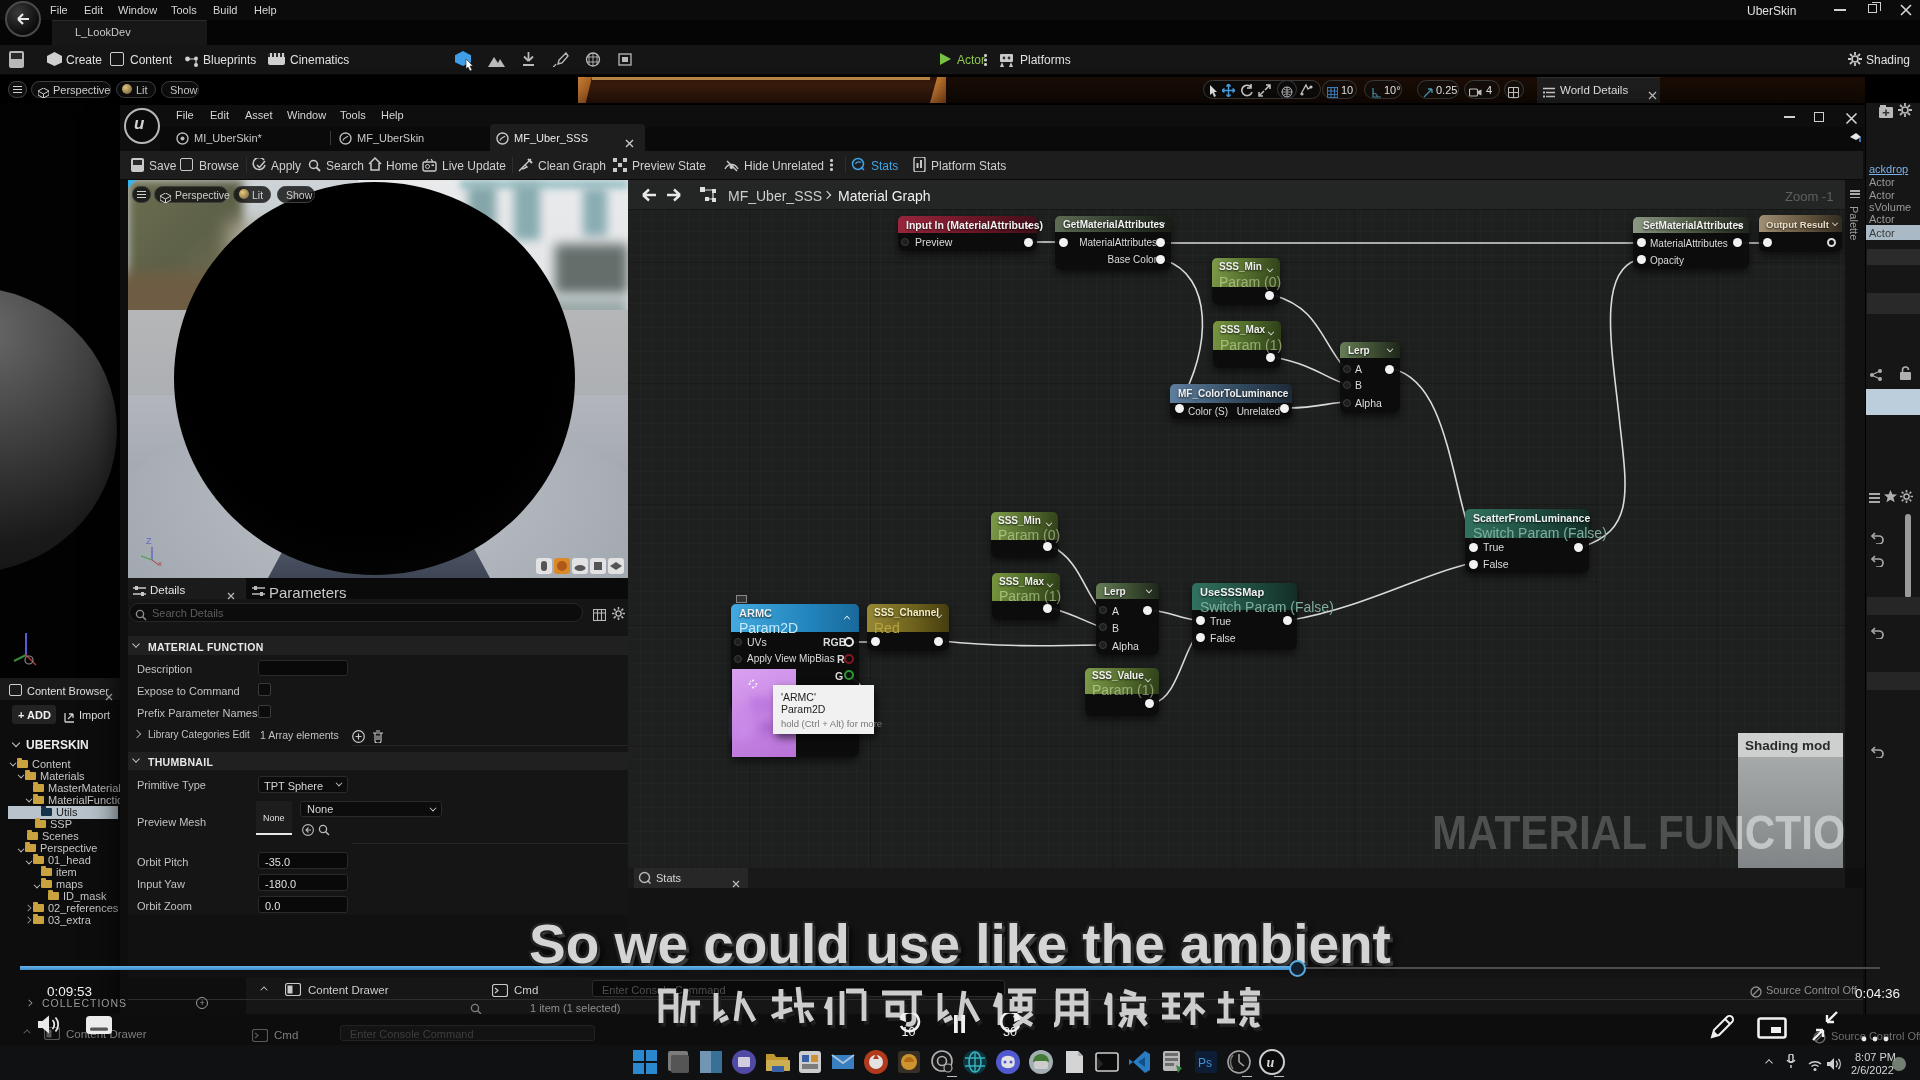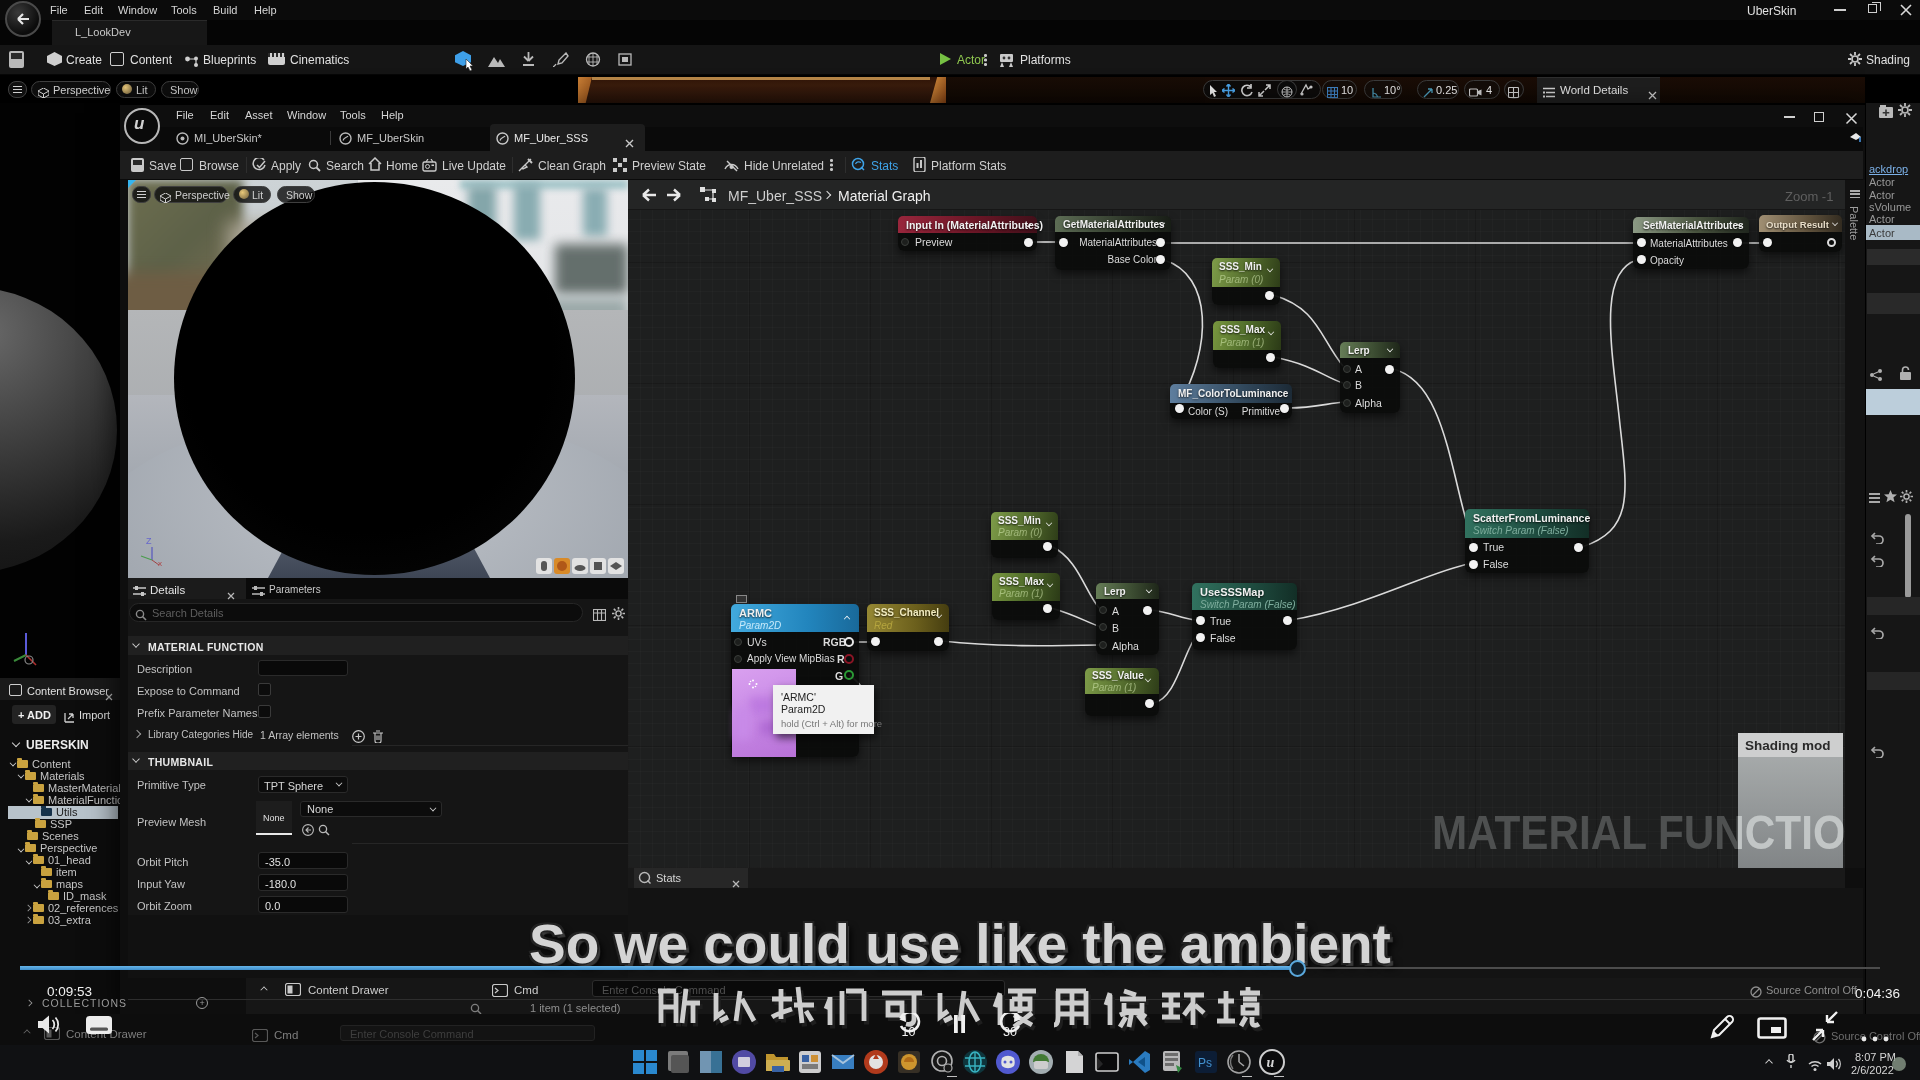--- a/index.html
+++ b/index.html
@@ -9,21 +9,21 @@
 .chevup{position:absolute;width:6px;height:6px;border-right:1.6px solid #cfcfcf;border-bottom:1.6px solid #cfcfcf;transform:rotate(-135deg)}
 .chevr{position:absolute;width:6px;height:6px;border-right:1.6px solid #9a9a9a;border-bottom:1.6px solid #9a9a9a;transform:rotate(-45deg)}
 .fold{position:absolute;width:11px;height:8px;background:#c9a23f;border-radius:1px}
 .fold:before{content:"";position:absolute;top:-2px;left:0;width:5px;height:2px;background:#c9a23f;border-radius:1px 1px 0 0}
 .folddark{position:absolute;width:11px;height:8px;background:#16324a;border-radius:1px}
 .folddark:before{content:"";position:absolute;top:-2px;left:0;width:5px;height:2px;background:#16324a}
 .pin{position:absolute;width:9px;height:9px;border-radius:50%;background:#f2f2f2;box-shadow:0 0 2px #000}
 .pind{position:absolute;width:8px;height:8px;border-radius:50%;background:#1d1f1d;border:1.5px solid #3a3d3a}
 .nodehdr{position:absolute;left:0;top:0;right:0;border-radius:5px 5px 0 0}
 .ntitle{position:absolute;font-size:11px;font-weight:bold;color:#f0f0f0;white-space:nowrap;text-shadow:0 1px 2px rgba(0,0,0,.8)}
-.nsub{position:absolute;font-size:10px;font-style:italic;white-space:nowrap}
+.nsub{position:absolute;font-size:14px;white-space:nowrap}
 .nrow{position:absolute;font-size:10.5px;color:#dcdcdc;white-space:nowrap}
 .node{position:absolute;background:rgba(11,12,11,.94);border-radius:6px;box-shadow:0 4px 8px rgba(0,0,0,.55)}
 .pill{position:absolute;background:rgba(16,16,16,.82);border:1px solid #3f3f3f;border-radius:9px;color:#e4e4e4;font-size:11px;text-align:center}
 .vline{position:absolute;width:1px;background:#3a3a3a}
 .dot3:before{content:"";position:absolute;width:2.5px;height:2.5px;border-radius:50%;background:#c8c8c8;box-shadow:0 4.5px 0 #c8c8c8,0 9px 0 #c8c8c8}
 </style></head>
 <body>
 
 <div class="ab" style="left:0;top:0;width:1920px;height:20px;background:#0b0b0b"></div>
 <div class="tx" style="left:50px;top:4px;color:#d6d6d6">File</div>
@@ -438,21 +438,21 @@
 <div class="ab" style="left:227px;top:586px;width:8px;height:8px"><svg width="8" height="8">
       <path d="M1 1 L7 7 M7 1 L1 7" stroke="#b9b9b9" stroke-width="1.2"></path>
     </svg></div>
 <div class="ab" style="left:252px;top:583px;width:13px;height:12px"><svg width="13" height="12">
       <g stroke="#b9b9b9" stroke-width="1.3">
         <path d="M0 3 H13 M0 9 H13"></path>
       </g>
       <rect x="2" y="1" width="3" height="4" fill="#b9b9b9"></rect>
       <rect x="8" y="7" width="3" height="4" fill="#b9b9b9"></rect>
     </svg></div>
-<div class="tx" style="left:269px;top:584px;font-size:10px;color:#c9c9c9">Parameters</div>
+<div class="tx" style="left:269px;top:584px;font-size:15px;color:#c9c9c9">Parameters</div>
 <div class="ab" style="left:129px;top:603px;width:454px;height:19px;background:#0c0c0c;border:1px solid #262626;border-radius:10px"></div>
 <div class="ab" style="left:135px;top:607px;width:12px;height:12px"><svg width="12" height="12">
       <circle cx="5" cy="5" r="3.6" fill="none" stroke="#8a8a8a" stroke-width="1.4"></circle>
       <path d="M7.5 7.5 L11 11" stroke="#8a8a8a" stroke-width="1.6"></path>
     </svg></div>
 <div class="tx" style="left:152px;top:607px;color:#5e5e5e">Search Details</div>
 <div class="ab" style="left:593px;top:607px;width:13px;height:12px"><svg width="13" height="12">
       <g stroke="#b9b9b9" stroke-width="1.1" fill="none">
         <rect x="0.5" y="0.5" width="12" height="11"></rect>
         <path d="M0.5 4 H12.5 M4.5 0.5 V11.5 M8.5 0.5 V11.5"></path>
@@ -467,21 +467,21 @@
 <div class="ab" style="left:128px;top:636px;width:500px;height:19px;background:#202020"></div>
 <div class="chev" style="left:133px;top:641px;transform:rotate(45deg) scale(.9)"></div>
 <div class="tx" style="left:148px;top:641px;font-size:10.5px;font-weight:bold;color:#e8e8e8;letter-spacing:.3px">MATERIAL FUNCTION</div>
 <div class="tx" style="left:137px;top:663px;color:#c2c2c2">Description</div>
 <div class="ab" style="left:258px;top:660px;width:90px;height:16px;background:#090909;border:1px solid #2a2a2a;border-radius:3px"></div>
 <div class="tx" style="left:137px;top:685px;color:#c2c2c2">Expose to Command</div>
 <div class="ab" style="left:258px;top:683px;width:13px;height:13px;background:#0c0c0c;border:1px solid #3a3a3a;border-radius:2px"></div>
 <div class="tx" style="left:137px;top:707px;color:#c2c2c2">Prefix Parameter Names</div>
 <div class="ab" style="left:258px;top:705px;width:13px;height:13px;background:#0c0c0c;border:1px solid #3a3a3a;border-radius:2px"></div>
 <div class="chevr" style="left:134px;top:731px"></div>
-<div class="tx" style="left:148px;top:729px;color:#c2c2c2;font-size:10px">Library Categories Hide</div>
+<div class="tx" style="left:148px;top:729px;color:#c2c2c2;font-size:10px">Library Categories Edit</div>
 <div class="tx" style="left:260px;top:729px;color:#c2c2c2;font-size:10.5px">1 Array elements</div>
 <div class="ab" style="left:352px;top:729px;width:13px;height:13px"><svg width="13" height="13">
       <circle cx="6.5" cy="6.5" r="5.8" fill="none" stroke="#c9c9c9" stroke-width="1.2"></circle>
       <path d="M6.5 3.5 V9.5 M3.5 6.5 H9.5" stroke="#c9c9c9" stroke-width="1.2"></path>
     </svg></div>
 <div class="ab" style="left:372px;top:729px;width:12px;height:13px"><svg width="12" height="13">
       <path d="M1 3 H11 M3 3 V11 C3 12 4 13 5 13 H7 C8 13 9 12 9 11 V3 M4 1 H8 M5 5.5 V10 M7 5.5 V10" stroke="#c9c9c9" stroke-width="1.1" fill="none"></path>
     </svg></div>
 <div class="ab" style="left:128px;top:752px;width:500px;height:18px;background:#202020"></div>
 <div class="chev" style="left:133px;top:756px;transform:rotate(45deg) scale(.9)"></div>
@@ -607,21 +607,21 @@
  </div>
  <div class="pind" style="left:715px;top:185px"></div>
  <div class="pind" style="left:715px;top:201px"></div>
  <div class="pind" style="left:715px;top:219px"></div>
  <div class="pin" style="left:757px;top:185px"></div>
 
  <div class="node" style="left:542px;top:204px;width:122px;height:35px">
   <div class="nodehdr" style="height:19px;background:linear-gradient(90deg,#5e7e9e,#31485c 60%,#1c2a36)"></div>
   <div class="ntitle" style="left:8px;top:4px;font-size:10px">MF_ColorToLuminance</div>
   <div class="nrow" style="left:18px;top:22px;font-size:10px">Color (S)</div>
-  <div class="nrow" style="right:12px;top:22px;font-size:10px">Primitive</div>
+  <div class="nrow" style="right:12px;top:22px;font-size:10px">Unrelated</div>
  </div>
  <div class="pin" style="left:547px;top:224px"></div>
  <div class="pin" style="left:652px;top:224px"></div>
 
  <div class="node" style="left:363px;top:332px;width:67px;height:46px">
   <div class="nodehdr" style="height:28px;background:linear-gradient(100deg,#7e9c49,#5a7431 45%,#2e3d18)"></div>
   <div class="ntitle" style="left:7px;top:3px;font-size:10px">SSS_Min</div>
   <div class="nsub" style="left:7px;top:15px;color:rgba(225,245,190,.5)">Param (0)</div>
   <div class="chev" style="left:55px;top:8px;transform:rotate(45deg) scale(.75);border-color:#eee"></div>
  </div>

